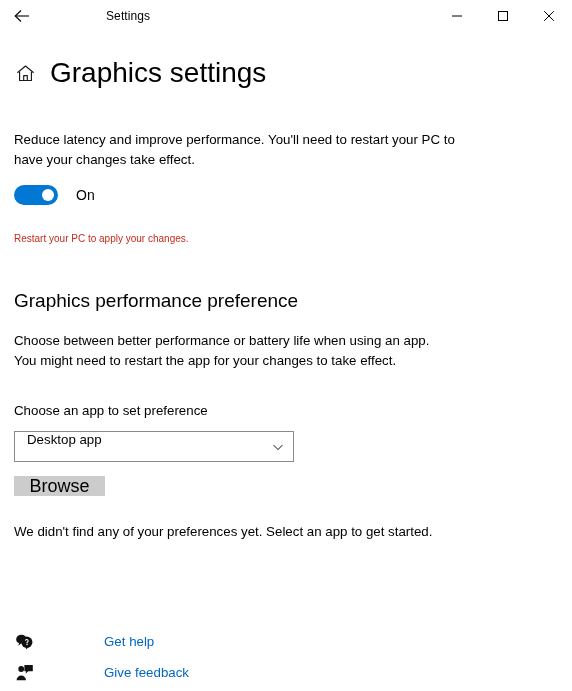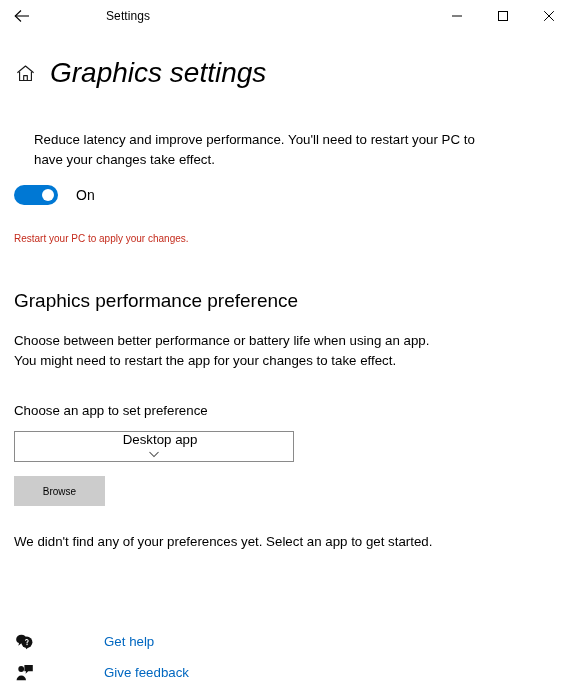--- a/index.html
+++ b/index.html
@@ -78,21 +78,20 @@
     display: flex;
     align-items: center;
     justify-content: center;
   }
   .page-title {
     font-size: 28px;
     font-weight: 300;
     color: #000000;
     line-height: 34px;
     letter-spacing: 0px;
-    font-style: italic;
   }
 
   .section-heading {
     font-size: 19px;
     font-weight: 400;
     color: #000000;
     line-height: 25px;
     letter-spacing: 0px;
   }
   .body-text {
@@ -102,21 +101,21 @@
     max-width: 441px;
   }
   .sub-label {
     font-size: 13.3px;
     line-height: 19px;
     color: #000000;
   }
 
   
   .gpu-section { margin-top: 37px; }
-  .gpu-desc { margin-top: 20px; margin-left: 20px; }
+  .gpu-desc { margin-top: 20px; }
 
   .toggle-row {
     display: flex;
     align-items: center;
     margin-top: 16px;
   }
   .toggle {
     width: 44px;
     height: 20px;
     border-radius: 10px;
@@ -151,47 +150,45 @@
   .perf-desc { margin-top: 18px; }
   .choose-label { margin-top: 31px; }
 
   .dropdown {
     margin-top: 11px;
     width: 280px;
     height: 31px;
     border: 1px solid #8a8a8a;
     background: #ffffff;
     display: flex;
-    align-items: center;
     box-sizing: border-box;
     cursor: default;
-    flex-direction: column;
   }
   .dropdown .dd-value {
     font-size: 13.3px;
     color: #000000;
     padding-left: 12px;
     flex: 1 1 auto;
   }
   .dropdown .dd-chevron {
     width: 30px;
     display: flex;
     align-items: center;
     justify-content: center;
     flex: 0 0 auto;
   }
 
   .browse-btn {
     margin-top: 14px;
     width: 91px;
-    height: 30px;
+    height: 20px;
     background: #cccccc;
     border: none;
     font-family: "Liberation Sans", sans-serif;
-    font-size: 10px;
+    font-size: 18px;
     color: #000000;
     cursor: default;
     display: flex;
     align-items: center;
     justify-content: center;
     padding: 0;
   }
 
   .empty-text { margin-top: 26px; }
 

